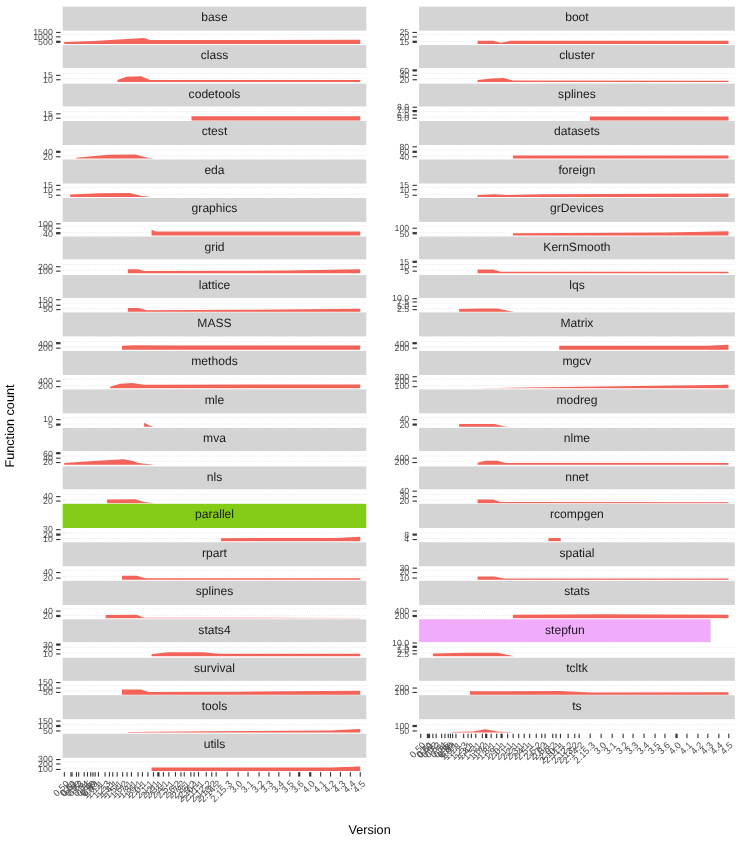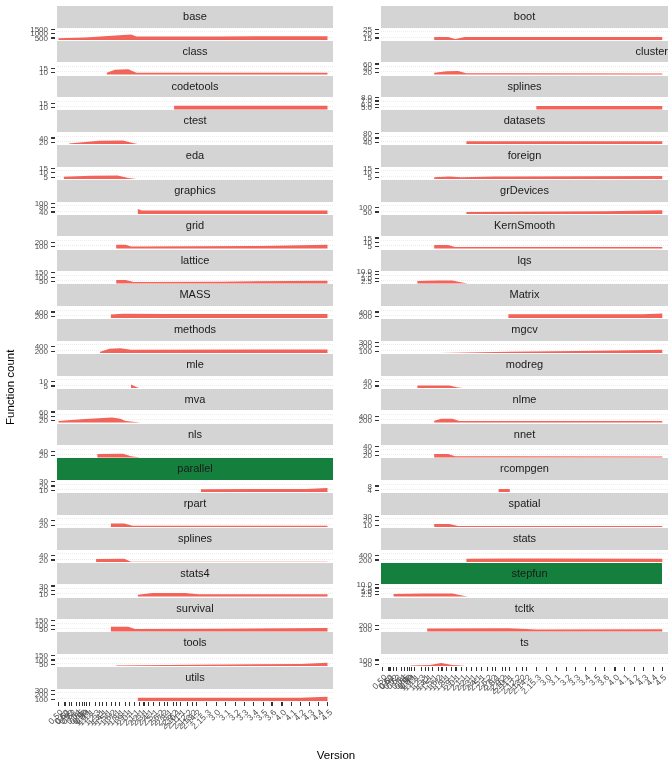--- a/index.html
+++ b/index.html
@@ -224,21 +224,21 @@
         <div class="gridline" style="top: 30%;"></div>
         <div class="gridline" style="top: 72%;"></div>
         <svg viewBox="0 0 276 12.5" preserveAspectRatio="none">
           <polygon points="40.4,12.5 40.4,9.00 66.0,8.75 74.0,11.25 83.5,12.50 83.5,12.5" fill="#f2635a"></polygon>
         </svg>
       </div>
       <div class="ytick" style="left: 51px; top: 455px;"></div>
       <div class="ylab" style="left: 11px; top: 451.1px; width: 37px; color: rgb(77, 77, 77);">20</div>
       <div class="ytick" style="left: 51px; top: 450.6px;"></div>
       <div class="ylab" style="left: 11px; top: 446.7px; width: 37px; color: rgb(77, 77, 77);">40</div>
-      <div class="strip" style="left: 57px; top: 458.4px; width: 276px; height: 21.5px; background: #15803d;">
+      <div class="strip" style="left: 57px; top: 458.4px; width: 276px; height: 21.5px; background: #84cc16;">
         <span class="strip-label" style="color: rgb(26, 26, 26);">parallel</span>
       </div>
       <div class="panel" style="left: 57px; top: 479.9px; width: 276px; height: 12.5px;">
         <div class="gridline" style="top: 30%;"></div>
         <div class="gridline" style="top: 72%;"></div>
         <svg viewBox="0 0 276 12.5" preserveAspectRatio="none">
           <polygon points="144.0,12.5 144.0,9.25 249.0,9.00 270.5,8.00 270.5,12.5" fill="#f2635a"></polygon>
         </svg>
       </div>
       <div class="ytick" style="left: 51px; top: 489.8px;"></div>
@@ -349,21 +349,21 @@
           <polygon points="53.2,12.5 53.2,9.00 67.2,9.00 74.2,10.88 84.0,9.00 281.3,9.00 281.3,12.5" fill="#f2635a"></polygon>
         </svg>
       </div>
       <div class="ytick" style="left: 375px; top: 37.4px;"></div>
       <div class="ylab" style="left: 335px; top: 33.5px; width: 37px; color: rgb(77, 77, 77);">15</div>
       <div class="ytick" style="left: 375px; top: 33px;"></div>
       <div class="ylab" style="left: 335px; top: 29.1px; width: 37px; color: rgb(77, 77, 77);">20</div>
       <div class="ytick" style="left: 375px; top: 28.6px;"></div>
       <div class="ylab" style="left: 335px; top: 24.7px; width: 37px; color: rgb(77, 77, 77);">25</div>
       <div class="strip" style="left: 381px; top: 40.8px; width: 287px; height: 21.5px; background: rgb(212, 212, 212);">
-        <span class="strip-label" style="color: rgb(26, 26, 26); text-align: right;">cluster</span>
+        <span class="strip-label" style="color: rgb(26, 26, 26);">cluster</span>
       </div>
       <div class="panel" style="left: 381px; top: 62.3px; width: 287px; height: 12.5px;">
         <div class="gridline" style="top: 30%;"></div>
         <div class="gridline" style="top: 72%;"></div>
         <svg viewBox="0 0 287 12.5" preserveAspectRatio="none">
           <polygon points="53.2,12.5 53.2,10.75 65.8,9.25 77.0,9.00 85.4,11.25 281.3,11.38 281.3,12.5" fill="#f2635a"></polygon>
         </svg>
       </div>
       <div class="ytick" style="left: 375px; top: 72.2px;"></div>
       <div class="ylab" style="left: 335px; top: 68.3px; width: 37px; color: rgb(77, 77, 77);">20</div>
@@ -580,21 +580,21 @@
         <div class="gridline" style="top: 30%;"></div>
         <div class="gridline" style="top: 72%;"></div>
         <svg viewBox="0 0 287 12.5" preserveAspectRatio="none">
           <polygon points="85.4,12.5 85.4,8.75 169.3,8.38 281.3,8.75 281.3,12.5" fill="#f2635a"></polygon>
         </svg>
       </div>
       <div class="ytick" style="left: 375px; top: 559.4px;"></div>
       <div class="ylab" style="left: 335px; top: 555.5px; width: 37px; color: rgb(77, 77, 77);">200</div>
       <div class="ytick" style="left: 375px; top: 555px;"></div>
       <div class="ylab" style="left: 335px; top: 551.1px; width: 37px; color: rgb(77, 77, 77);">400</div>
-      <div class="strip" style="left: 381px; top: 562.8px; width: 265px; height: 21.5px; background: #15803d; padding-left: 16px;">
+      <div class="strip" style="left: 381px; top: 562.8px; width: 265px; height: 21.5px; background: #f0abfc;">
         <span class="strip-label" style="color: rgb(26, 26, 26);">stepfun</span>
       </div>
       <div class="panel" style="left: 381px; top: 584.3px; width: 287px; height: 12.5px;">
         <div class="gridline" style="top: 30%;"></div>
         <div class="gridline" style="top: 72%;"></div>
         <svg viewBox="0 0 287 12.5" preserveAspectRatio="none">
           <polygon points="12.6,12.5 12.6,10.00 43.4,9.38 71.4,9.38 79.8,11.25 86.8,12.50 86.8,12.5" fill="#f2635a"></polygon>
         </svg>
       </div>
       <div class="ytick" style="left: 375px; top: 594.2px;"></div>

